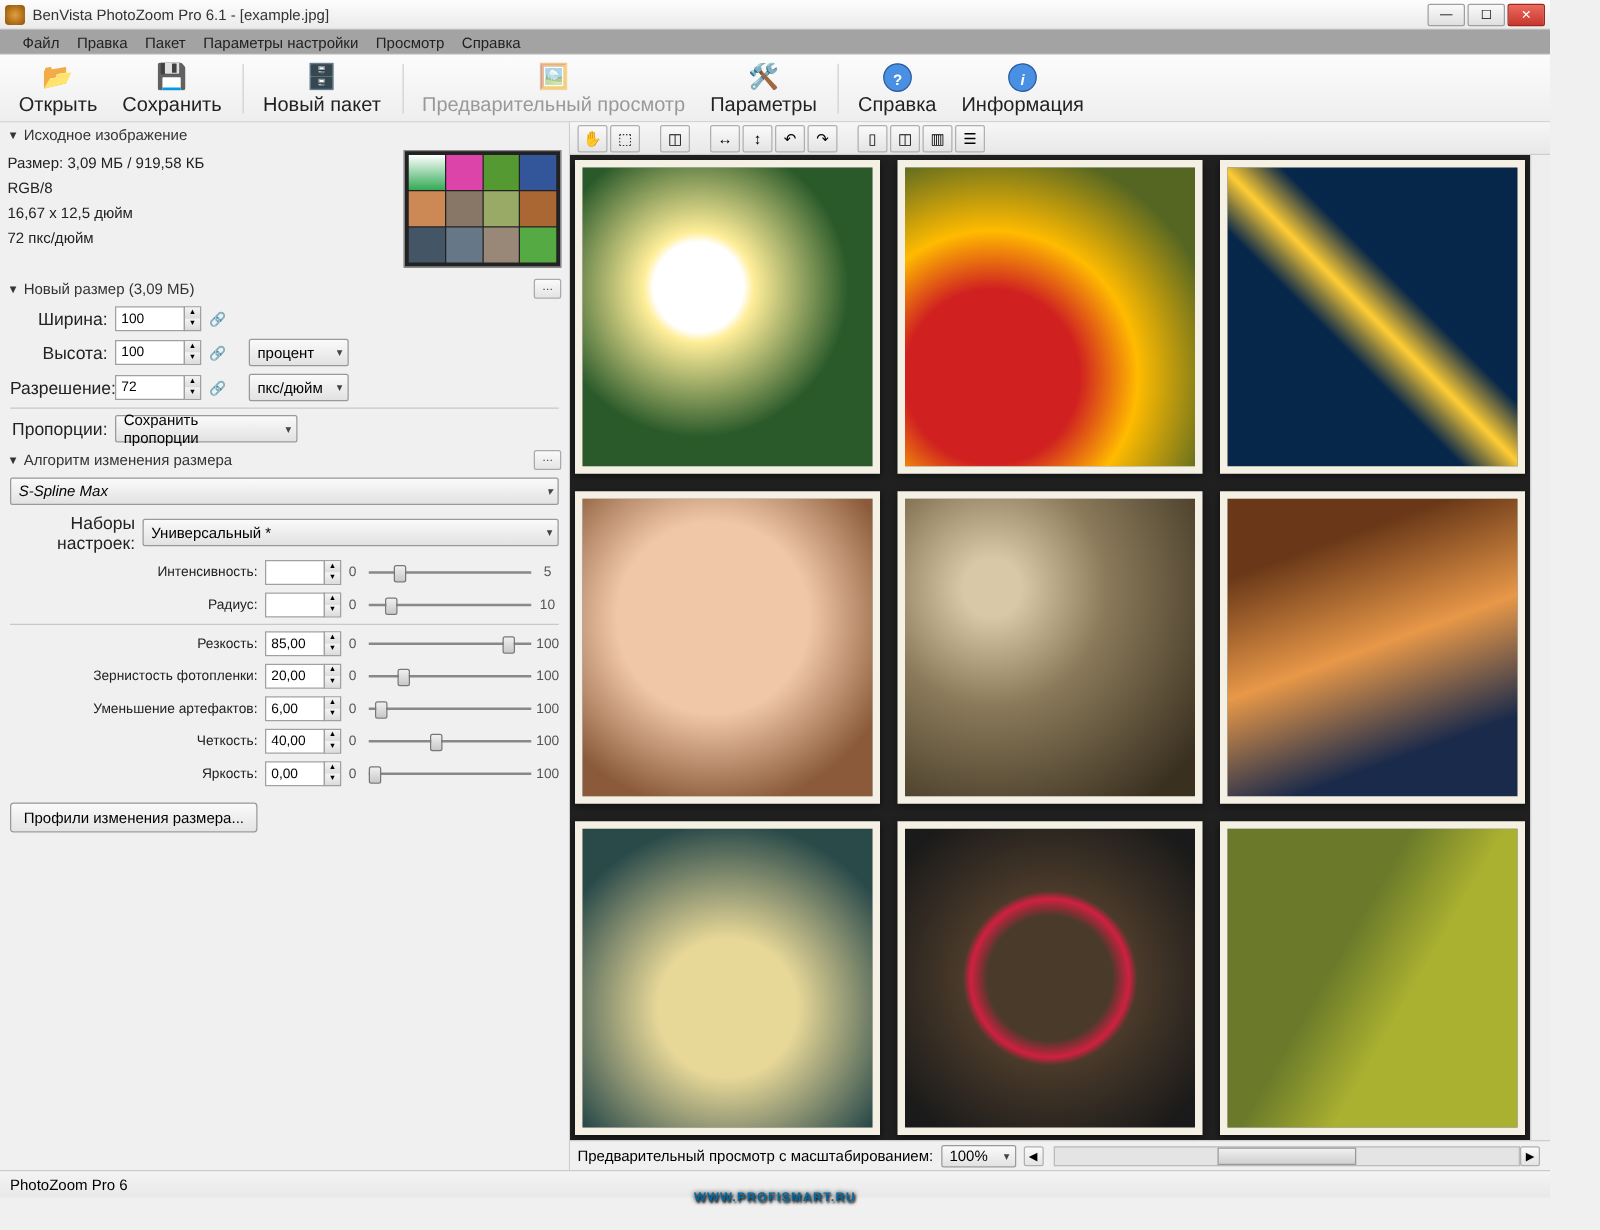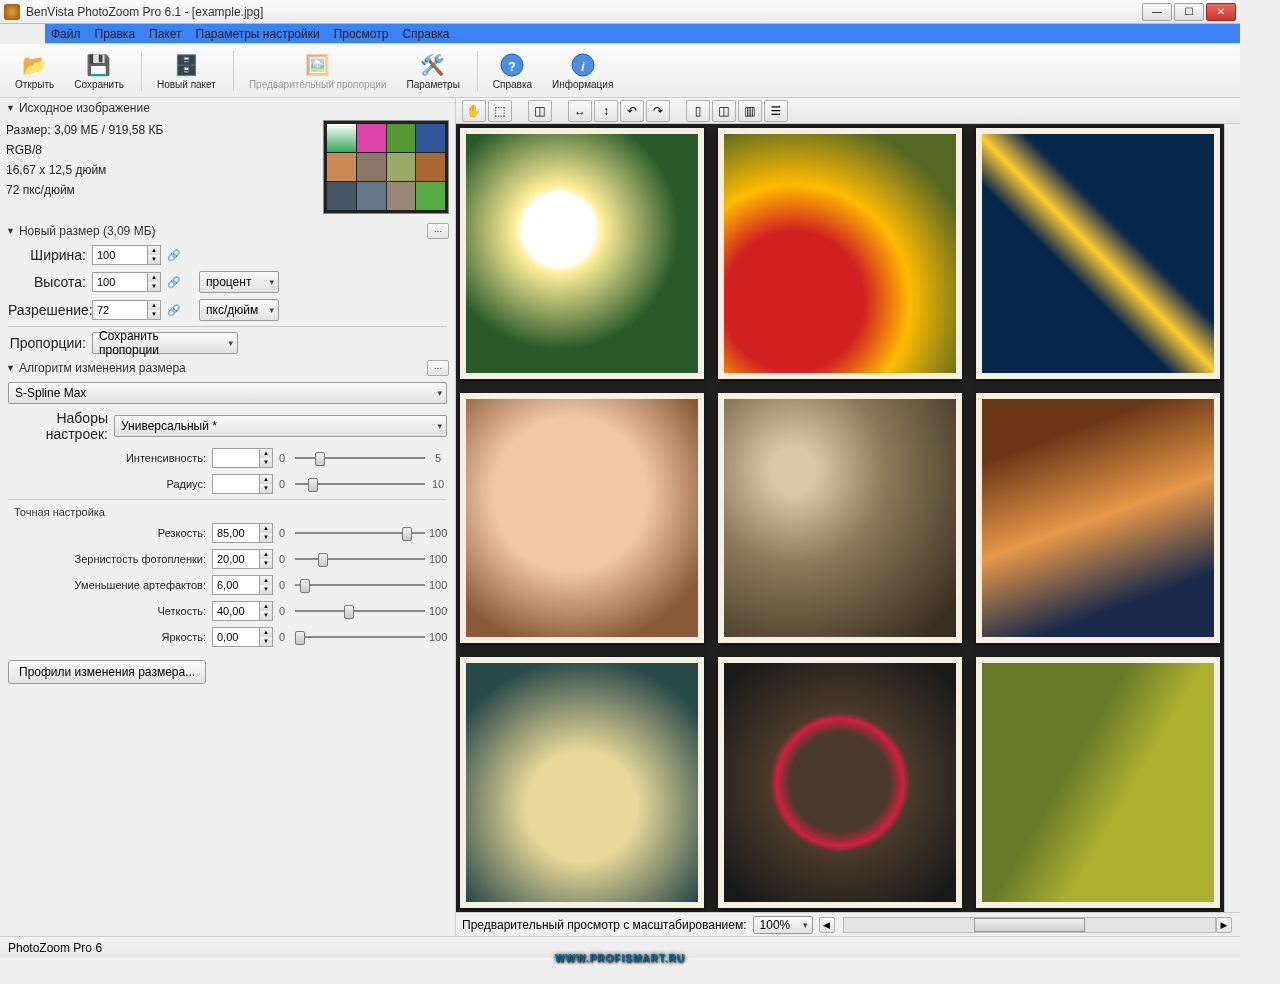--- a/index.html
+++ b/index.html
@@ -7,28 +7,28 @@
 
 
 .titlebar { height: 24px; background: linear-gradient(#fdfdfd,#eaeaea); border-bottom: 1px solid #bcbcbc; display: flex; align-items: center; padding: 0 4px; }
 .titlebar .app-icon { width: 16px; height: 16px; background: radial-gradient(circle,#e0a040,#905000); border-radius: 3px; margin-right: 6px; }
 .titlebar .title { flex: 1; color: #333; font-size: 12px; }
 .win-btns { display: flex; }
 .win-btn { width: 30px; height: 18px; border: 1px solid #a0a0a0; background: linear-gradient(#fafafa,#e0e0e0); margin-left: 2px; display:flex; align-items:center; justify-content:center; border-radius:2px; font-size:10px; }
 .win-btn.close { background: linear-gradient(#ec6a5e,#c8372d); color:#fff; border-color:#9a2720;}
 
 
-.menubar { height: 20px; background: #3b82f6; display:flex; align-items:center; padding: 0 6px; border-bottom:1px solid #d8d8d8;margin-left:45px;}
+.menubar { height: 20px; background: #a3a3a3; display:flex; align-items:center; padding: 0 18px; border-bottom:1px solid #d8d8d8;}
 .menubar span { margin-right: 14px; color:#222; cursor:default;}
 
 
 .toolbar { height: 54px; background: linear-gradient(#fcfcfc,#eeeeee); border-bottom:1px solid #ccc; display:flex; align-items:center; padding:0 6px;}
 .tbtn { display:flex; flex-direction:column; align-items:center; padding:2px 8px; margin-right:2px; border:1px solid transparent; border-radius:3px;}
 .tbtn .ticon { width:28px; height:28px; display:flex; align-items:center; justify-content:center; font-size:20px;}
-.tbtn .tlbl { font-size:10px; color:#222; margin-top:0;}
+.tbtn .tlbl { font-size:16px; color:#222; margin-top:0;}
 .tbtn.disabled .tlbl { color:#999; }
 .tbtn.disabled .ticon { opacity:0.5; }
 .tsep { width:1px; height:40px; background:#d0d0d0; margin:0 6px;}
 
 
 .main { display:flex; height: 838px; }
 .sidebar { width: 455px; background:#f0f0f0; overflow:hidden; position:relative;}
 .preview-area { flex:1; background:#f8f8f8; display:flex; flex-direction:column; border-left:1px solid #ccc;}
 
 
@@ -128,21 +128,21 @@
       <div class="tlbl">Сохранить</div>
     </div>
   <div class="tsep"></div>
   <div class="tbtn">
       <div class="ticon">🗄️</div>
       <div class="tlbl">Новый пакет</div>
     </div>
   <div class="tsep"></div>
   <div class="tbtn disabled">
       <div class="ticon">🖼️</div>
-      <div class="tlbl">Предварительный пропорции</div>
+      <div class="tlbl">Предварительный просмотр</div>
     </div>
   <div class="tbtn">
       <div class="ticon">🛠️</div>
       <div class="tlbl">Параметры</div>
     </div>
   <div class="tsep"></div>
   <div class="tbtn">
       <div class="ticon">
         <svg width="24" height="24">
           <circle cx="12" cy="12" r="11" fill="#4a90e2" stroke="#2a5aa0"></circle>
@@ -239,21 +239,21 @@
         </div>
     </div>
 
     
     <div class="section-header">
         <span class="tri">▼</span>
         <span>Алгоритм изменения размера</span>
         <div class="opts">…</div>
       </div>
     <div style="padding:3px 8px;">
-        <div class="combo" style="width:100%;">
+        <div class="combo" style="width:100%;font-style:italic;">
           <span>S-Spline Max</span>
         </div>
       </div>
     <div class="form-row">
       <label style="width:100px;">Наборы настроек:</label>
       <div class="combo" style="flex:1;">
           <span>Универсальный *</span>
         </div>
     </div>
 
@@ -280,21 +280,20 @@
         </div>
       <span class="minv">0</span>
       <div class="slider">
           <div class="track"></div>
           <div class="thumb-s" style="left:10%;"></div>
         </div>
       <span class="maxv">10</span>
     </div>
 
     <div class="hr-line"></div>
-    <div class="fieldset-label">Точная настройка</div>
 
     <div class="slider-row">
       <label>Резкость:</label>
       <input class="num-input" value="85,00" style="">
       <div class="spinner">
           <div>▲</div>
           <div>▼</div>
         </div>
       <span class="minv">0</span>
       <div class="slider">

